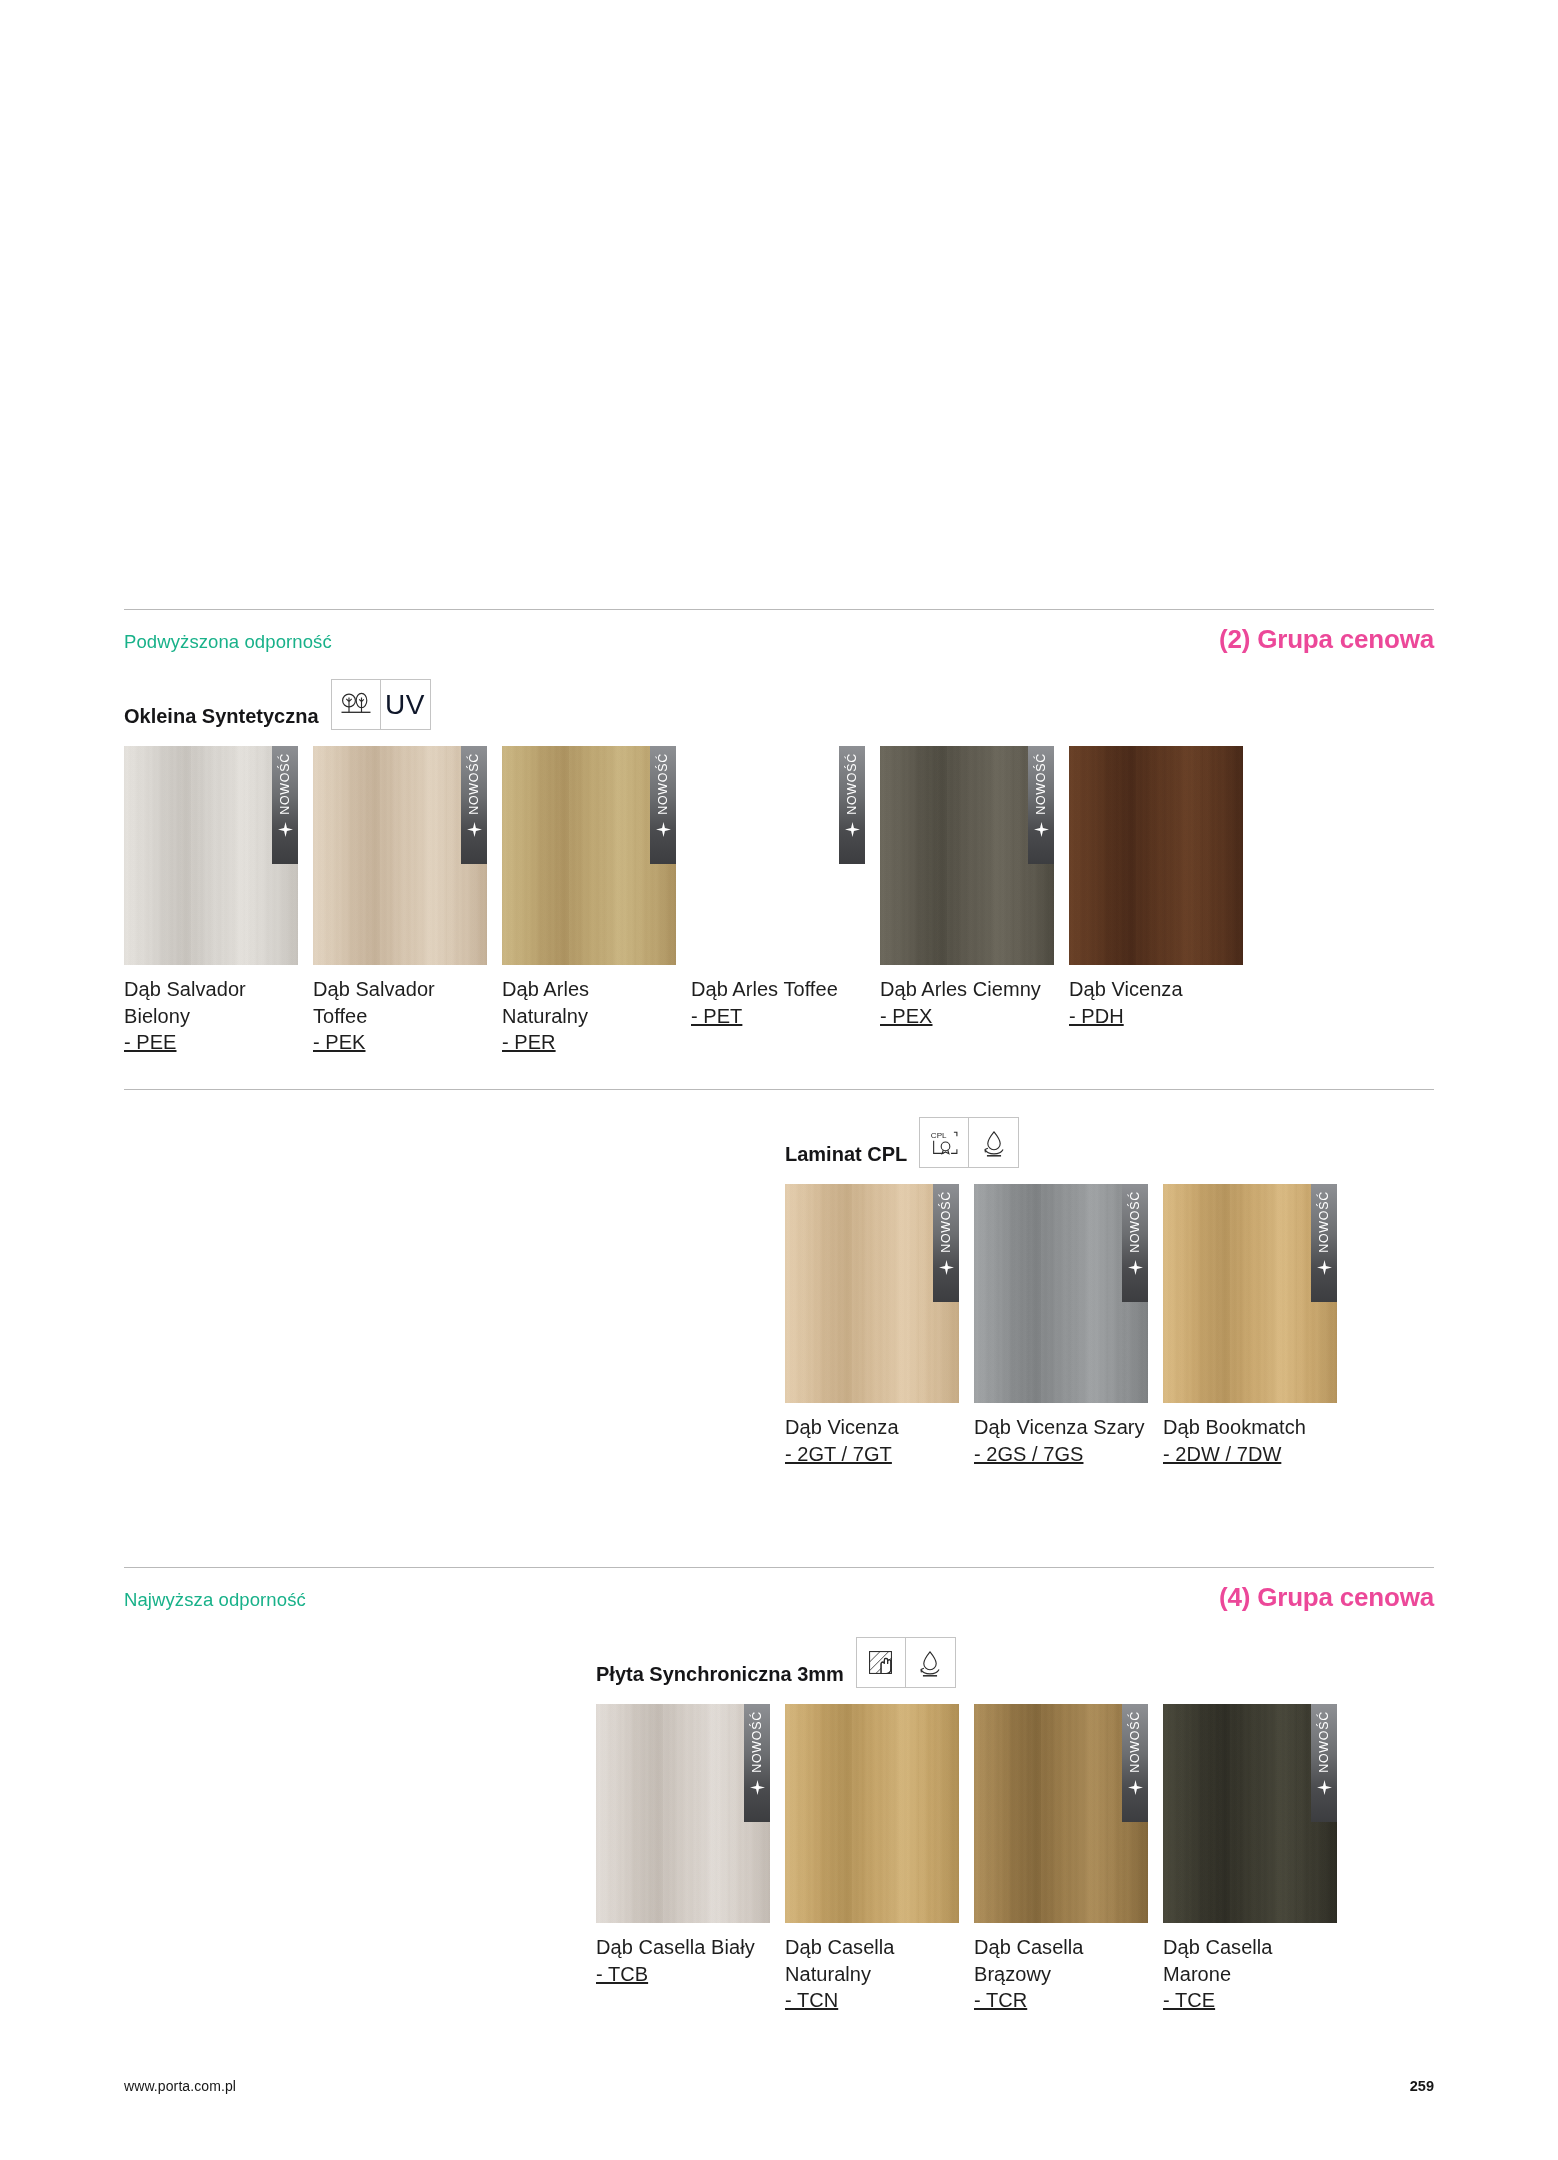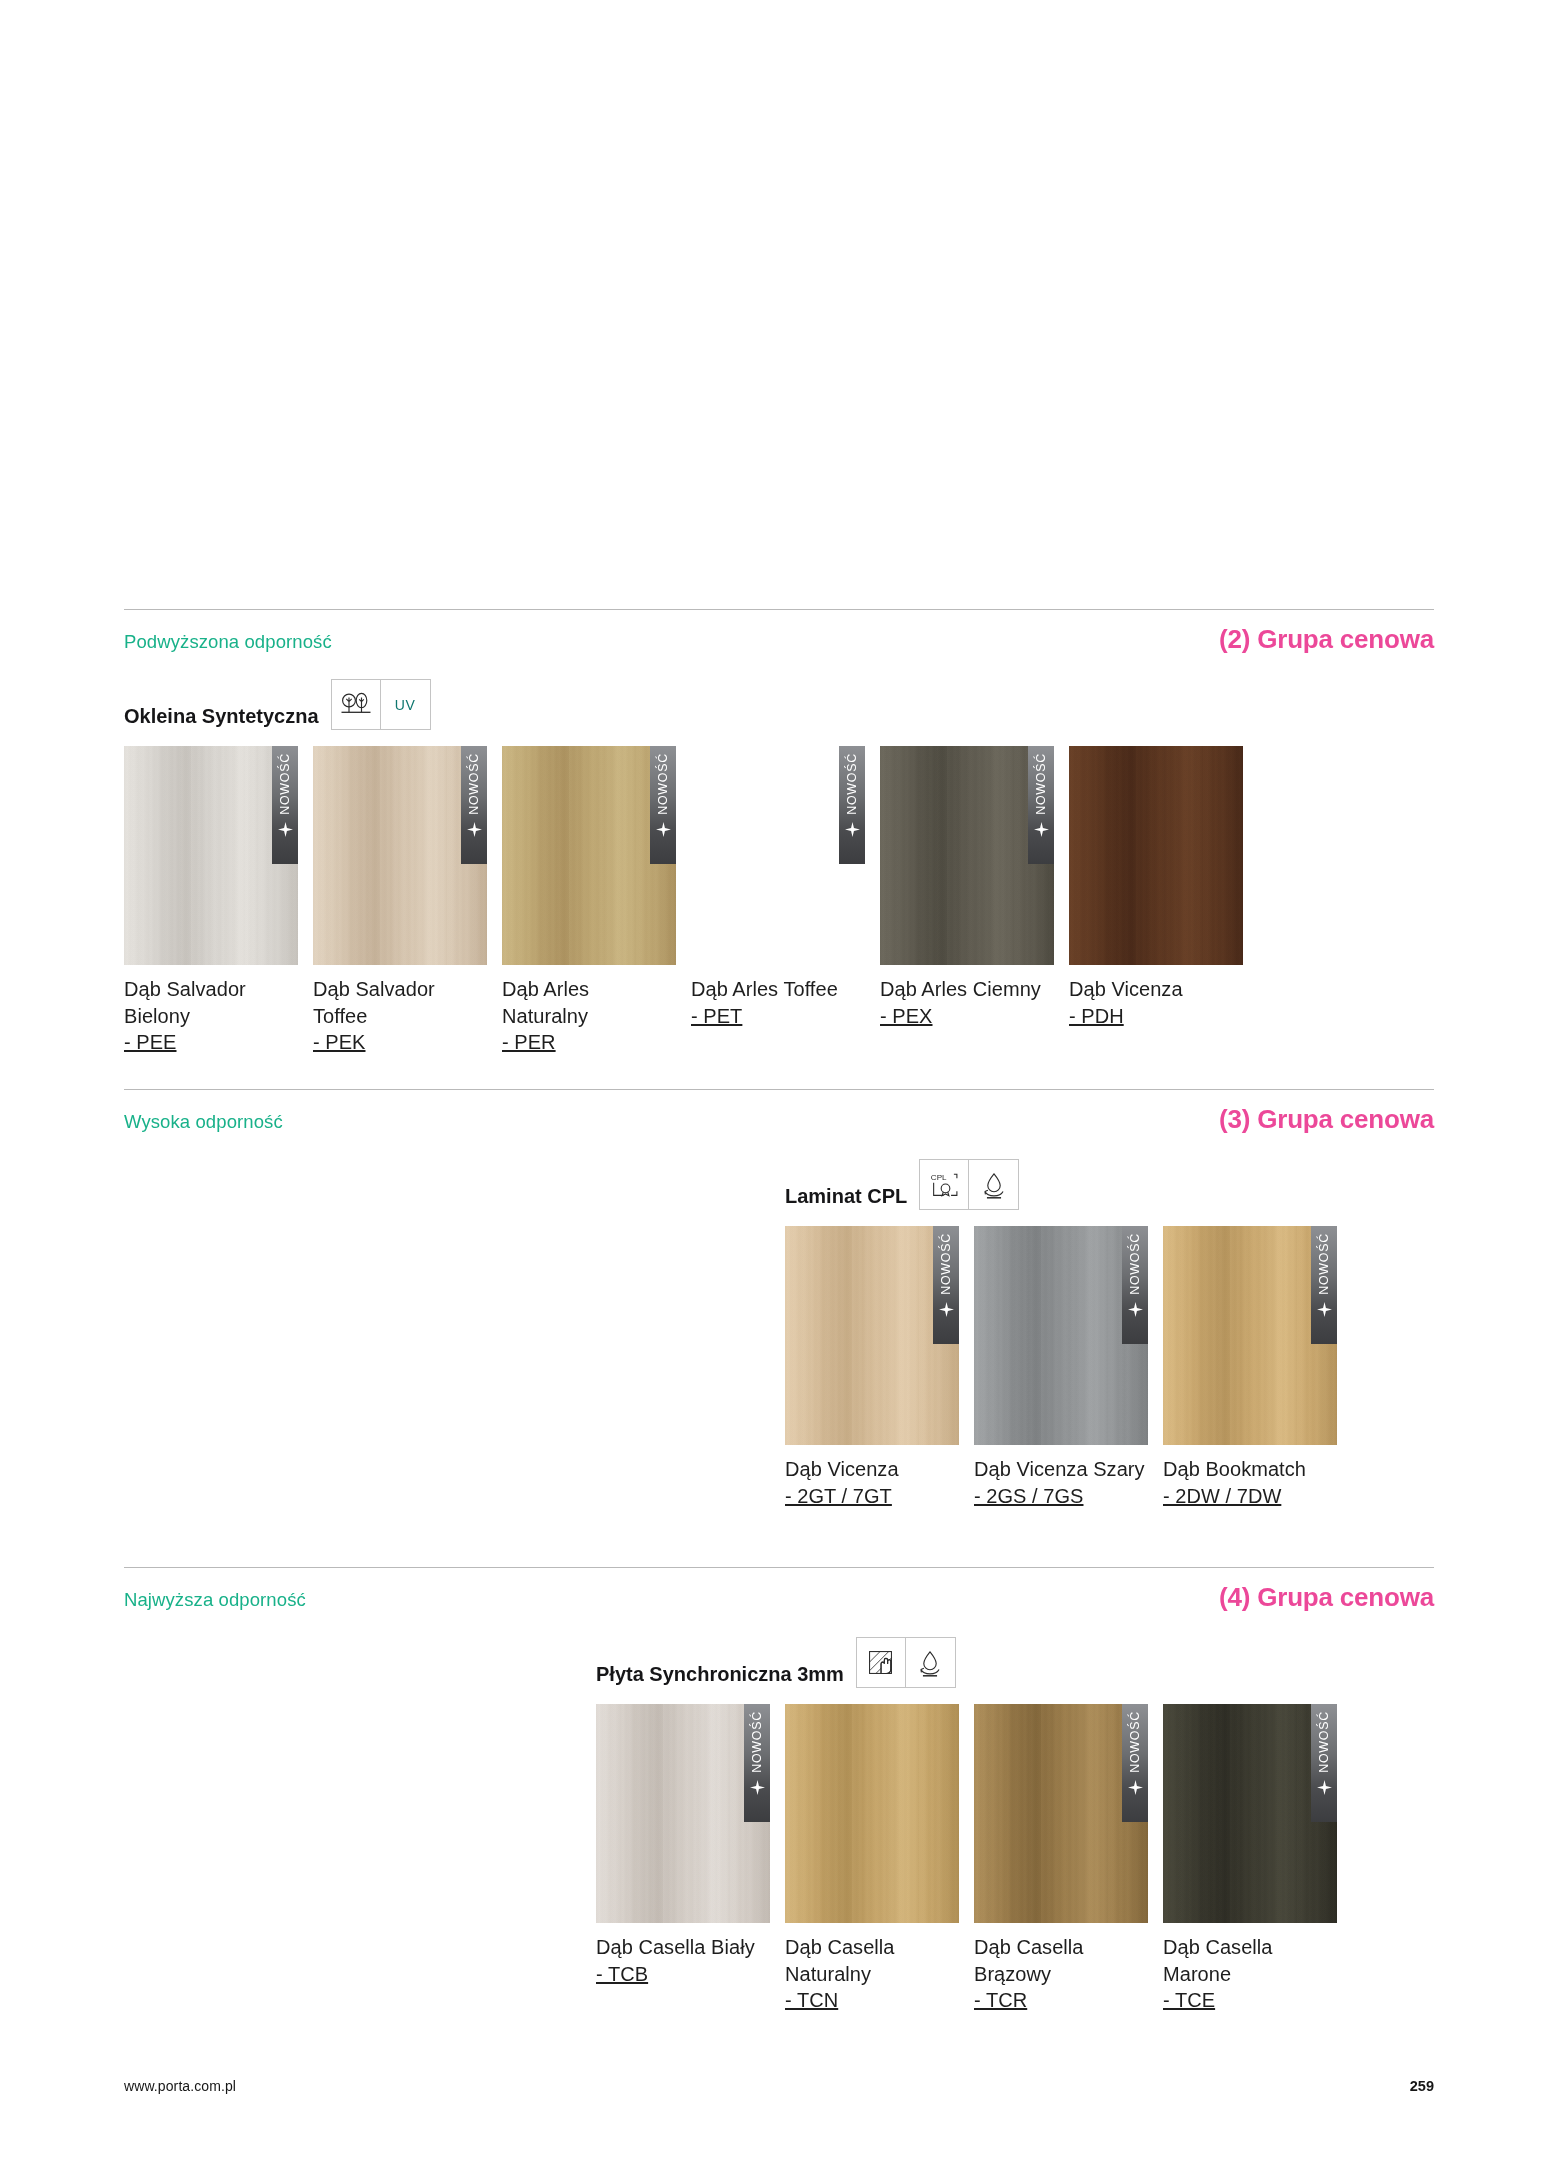--- a/index.html
+++ b/index.html
@@ -70,22 +70,22 @@
     border: 1px solid #c4c4c4;
     background: #fff;
   }
   .picto {
     width: 49px; height: 49px;
     display: flex; align-items: center; justify-content: center;
     border-right: 1px solid #c4c4c4;
   }
   .picto:last-child { border-right: 0; }
   .picto .uv-text {
-    font-size: 14px;
-    color: #0f766e;
+    font-size: 28px;
+    color: #0f172a;
     letter-spacing: .5px;
     font-family: "Liberation Sans", sans-serif;
   }
 
   
   .swatches {
     display: flex;
   }
   .sw {
     position: relative;
@@ -247,24 +247,20 @@
           <div class="sw-img">
             <div class="grain" style="background: repeating-linear-gradient(90deg, rgba(71, 40, 24, 0.133) 0px, rgba(107, 66, 40, 0.094) 3px, rgba(71, 40, 24, 0.067) 6px, rgba(107, 66, 40, 0.133) 10px, rgba(71, 40, 24, 0.1) 14px, rgba(107, 66, 40, 0.063) 19px, rgba(71, 40, 24, 0.133) 24px), repeating-linear-gradient(90deg, rgba(107, 66, 40, 0.19) 0px, rgba(71, 40, 24, 0) 11px, rgba(107, 66, 40, 0.12) 23px, rgba(71, 40, 24, 0.15) 38px, rgba(107, 66, 40, 0.08) 52px, rgba(71, 40, 24, 0.07) 67px), linear-gradient(90deg, rgb(107, 66, 40) 0%, rgb(91, 54, 32) 18%, rgb(71, 40, 24) 34%, rgb(91, 54, 32) 52%, rgb(107, 66, 40) 68%, rgb(91, 54, 32) 84%, rgb(71, 40, 24) 100%);"></div>
           </div>
           <div class="sw-label"><span>Dąb Vicenza</span><span class="code">- PDH</span></div>
         </div>
       </div>
   </div>
 
   <div class="content" style="top:1089px;">
     <div class="rule"></div>
-    <div class="sec-head" style="margin-top:23px;">
-      <div class="resist">Wysoka odporność</div>
-      <div class="group" style="margin-top:-7px;">(3) Grupa cenowa</div>
-    </div>
 
     <div class="mat-row" style="margin-top:27px; margin-left:661px;">
       <div class="mat-title">Laminat CPL</div>
       <div class="pictos">
         <div class="picto">
           <svg width="32" height="32" viewBox="0 0 34 34" fill="none" stroke="#2b2b2b" stroke-width="1.15">
             <text x="3" y="12" font-family="Liberation Sans, sans-serif" font-size="8.6" fill="#2b2b2b" stroke="none">CPL</text>
             <path d="M27.5 5.5h3.2v4.4"></path>
             <path d="M6 14.5v13.5h10.5"></path>
             <path d="M24.5 28h6.2v-4.3"></path>

